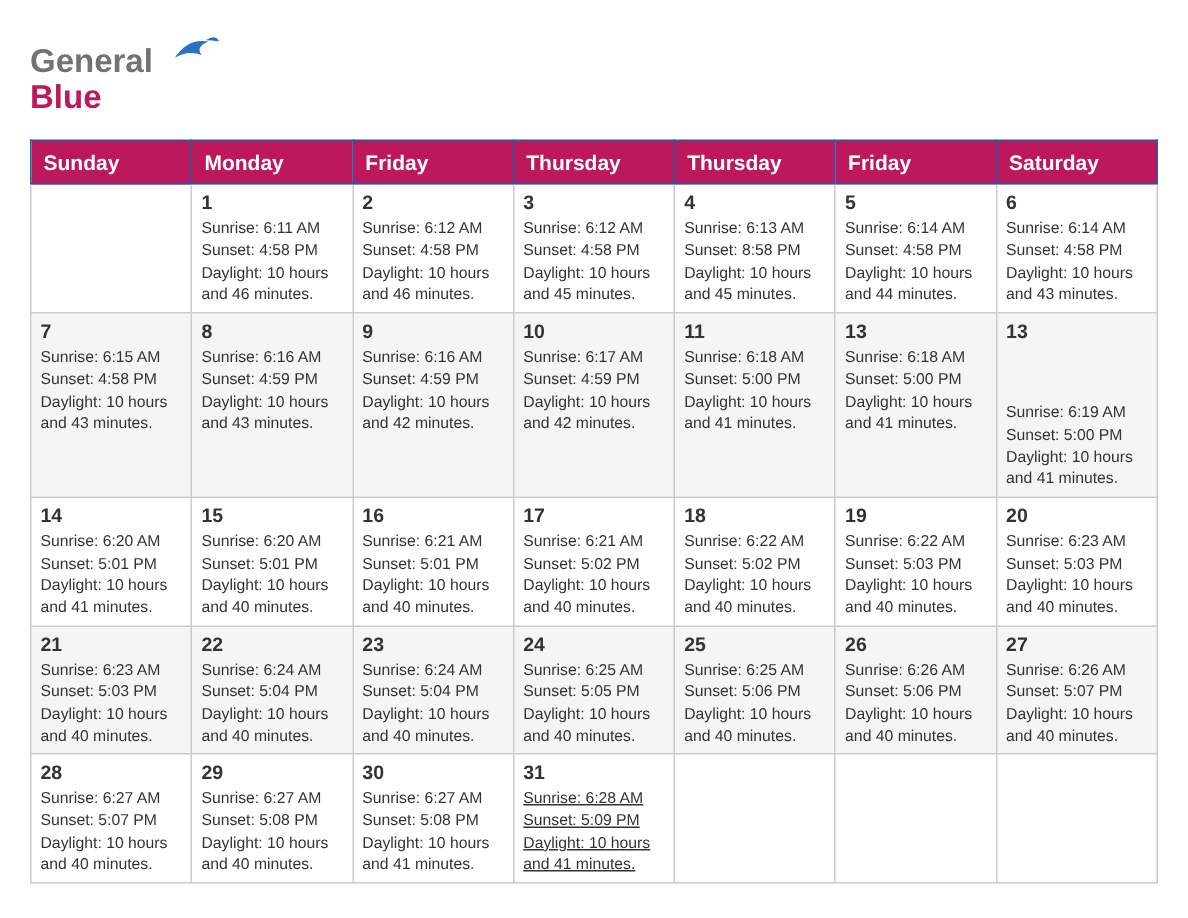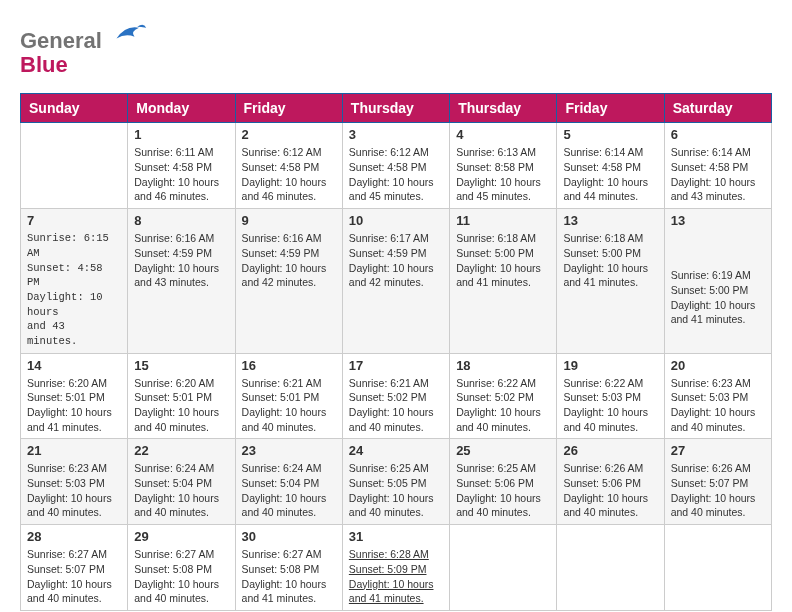--- a/index.html
+++ b/index.html
@@ -169,21 +169,21 @@
           <span class="day-num">6</span>
           <div class="day-info" style="white-space: pre-line;">Sunrise: 6:14 AM
 Sunset: 4:58 PM
 Daylight: 10 hours
 and 43 minutes.</div>
         </td>
       </tr>
       <tr>
         <td>
           <span class="day-num">7</span>
-          <div class="day-info" style="white-space: pre-line; font-family: Liberation Mono, monospace;">Sunrise: 6:15 AM
+          <div class="day-info" style="white-space: pre-line;">Sunrise: 6:15 AM
 Sunset: 4:58 PM
 Daylight: 10 hours
 and 43 minutes.</div>
         </td>
         <td>
           <span class="day-num">8</span>
           <div class="day-info" style="white-space: pre-line;">Sunrise: 6:16 AM
 Sunset: 4:59 PM
 Daylight: 10 hours
 and 43 minutes.</div>

